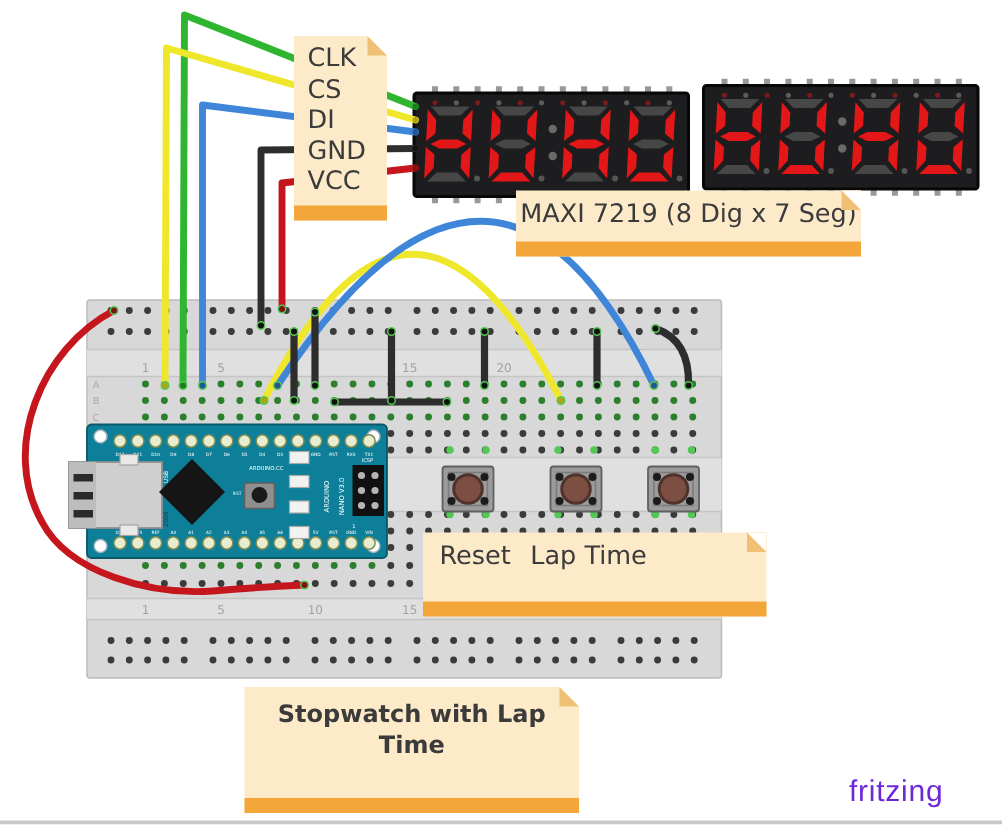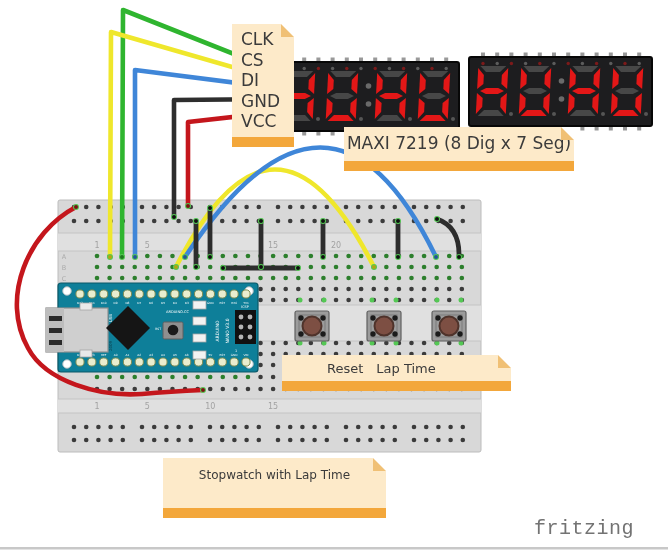--- a/index.html
+++ b/index.html
@@ -3,30 +3,30 @@
 <meta charset="utf-8">
 <style>
   html,body{margin:0;padding:0;}
   body{width:668px;height:555px;position:relative;overflow:hidden;background:#ffffff;
        font-family:"DejaVu Sans",sans-serif;}
   #scene{position:absolute;left:0;top:0;z-index:1;}
   .note{position:absolute;background:#fdeac9;color:#3b3b3b;z-index:5;box-sizing:border-box;}
   .note .fold{position:absolute;top:0;right:0;width:0;height:0;
       border-bottom:13px solid #f0c075;border-right:13px solid #ffffff;}
   .note .bar{position:absolute;bottom:0;left:0;right:0;height:10px;background:#f3a73b;}
-  #note-pins{left:196px;top:24px;width:62px;height:123px;font-size:17px;padding:5px 0 0 9px;margin-left:36px;}
+  #note-pins{left:196px;top:24px;width:62px;height:123px;font-size:17px;padding:5px 0 0 9px;}
   #note-pins .note-line{line-height:20.6px;}
   #note-maxi{left:344px;top:127px;width:230px;height:44px;font-size:17px;text-align:center;}
   #note-maxi .note-line{line-height:32px;}
-  #note-buttons{left:282px;top:355px;width:229px;height:36px;font-size:13px;padding-left:34px;}
+  #note-buttons{left:282px;top:355px;width:229px;height:56px;font-size:17px;}
   #note-buttons .row{display:flex;gap:13px;padding:6px 0 0 11px;}
-  #note-title{left:163px;top:458px;width:223px;height:60px;font-size:12px;text-align:center;padding-top:7px;}
+  #note-title{left:163px;top:458px;width:223px;height:84px;font-size:16px;text-align:center;padding-top:7px;font-weight:bold;}
   #note-title .note-line{line-height:21px;}
-  #watermark{position:absolute;left:534px;top:517px;z-index:4;color:#737373;
-      font-family:Liberation Mono, monospace;font-size:20px;letter-spacing:0.5px;}
+  #watermark{position:absolute;left:566px;top:517px;z-index:4;color:#6d28d9;
+      font-family:Liberation Sans, sans-serif;font-size:20px;letter-spacing:0.5px;}
 </style>
 </head>
 <body>
 
 <svg id="scene" width="668" height="555">
     <g>
       <rect x="58" y="200" width="423" height="252" rx="2" fill="#d8d8d8" stroke="#bcbcbc" stroke-width="1"></rect>
       <rect x="58" y="233" width="423" height="18" fill="#e0e0e0"></rect>
       <rect x="58" y="305" width="423" height="36" fill="#e0e0e0"></rect>
       <rect x="58" y="399" width="423" height="14" fill="#e0e0e0"></rect>

